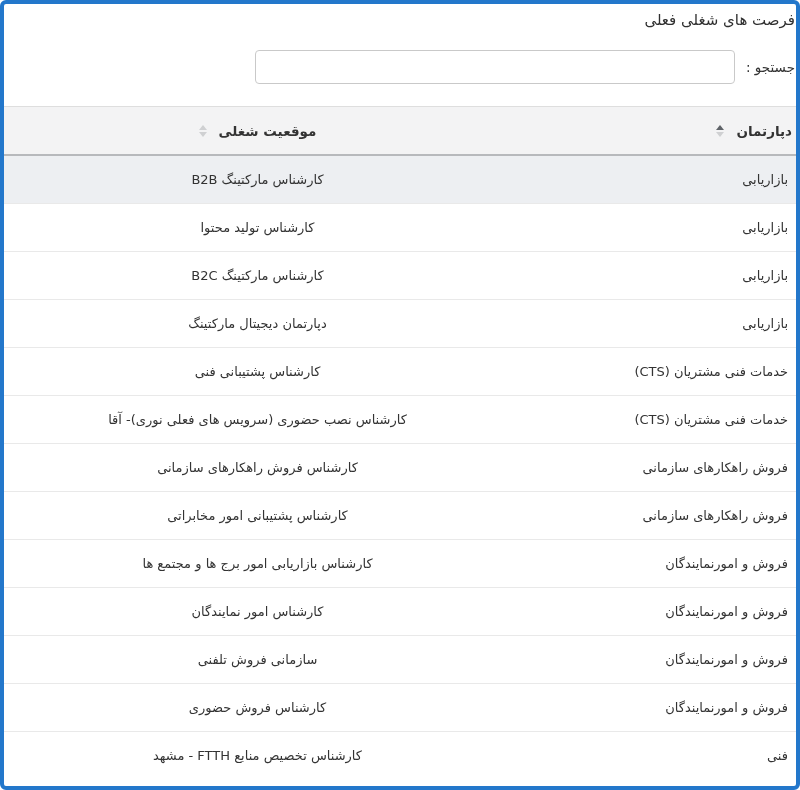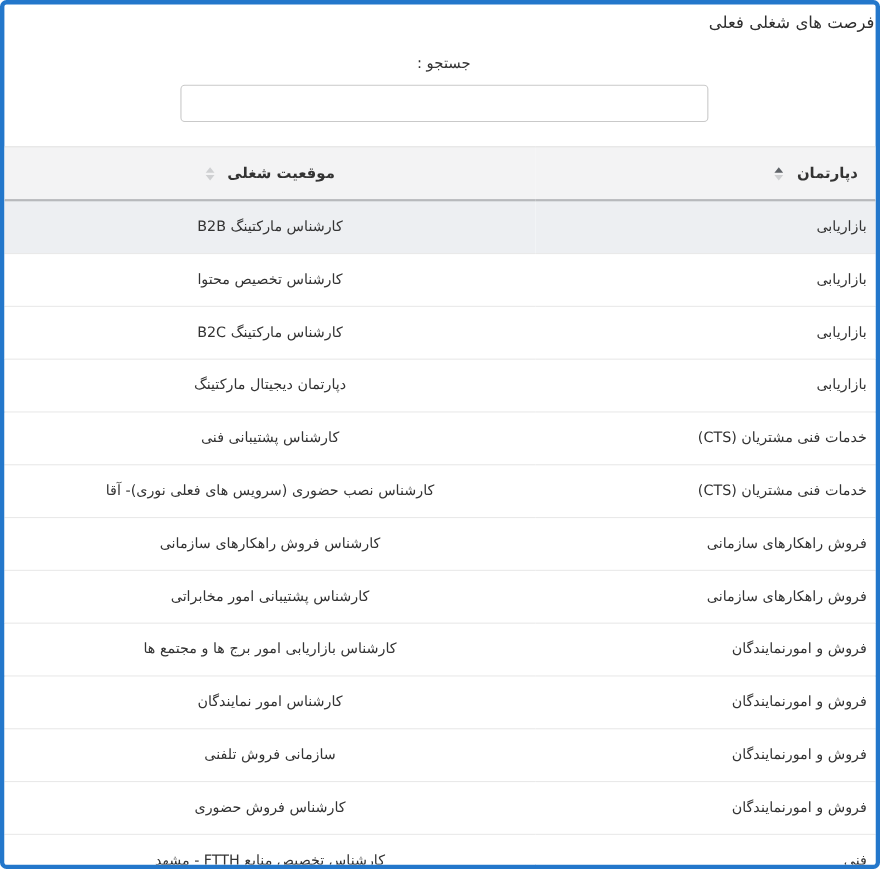--- a/index.html
+++ b/index.html
@@ -19,40 +19,40 @@
   .page{
     box-sizing:border-box;width:800px;height:790px;
     border:4px solid var(--border);border-radius:6px;
     background:#ffffff;overflow:hidden;direction:rtl;
   }
   .page-title{
     margin:7px 1px 0 0;font-size:15px;font-weight:500;color:#2f2f2f;
     white-space:nowrap;
   }
   .search-row{
-    margin-top:21px;display:flex;flex-direction:column;
+    margin-top:21px;display:flex;flex-direction:row;
     justify-content:flex-start;align-items:center;gap:11px;
     padding-left:8px;
   }
   .search-label{font-size:13.5px;color:#333;white-space:nowrap;margin-right:1px;}
   .search-input{
     box-sizing:border-box;width:480px;height:34px;
     border:1px solid #c9c9c9;border-radius:4px;background:#fff;
     padding:0 8px;font-size:13px;outline:none;direction:rtl;
     font-family:"DejaVu Sans","Liberation Sans",sans-serif;
   }
   .jobs-table{
     width:100%;border-collapse:collapse;margin-top:22px;table-layout:fixed;
   }
   .jobs-table thead th{
     background:var(--header-bg);
     border-top:1px solid #dedede;
     border-bottom:2px solid #b7b9bc;
     height:47px;font-weight:bold;font-size:13.5px;color:#333;
-    padding:0 16px;
+    padding:0 4px;
     margin-top:32px;
   }
   th.col-department{width:277px;text-align:right;text-decoration:underline;}
   th.col-position{text-align:center;}
   .th-inner{display:inline-flex;align-items:center;gap:12px;}
   .sort-icons{display:inline-flex;flex-direction:column;align-items:center;gap:2px;}
   .tri{width:0;height:0;border-left:4px solid transparent;border-right:4px solid transparent;}
   .tri.up{border-bottom:5px solid var(--sort-inactive);}
   .tri.down{border-top:5px solid var(--sort-inactive);}
   .tri.up.active{border-bottom-color:var(--sort-active);}
@@ -100,21 +100,21 @@
         </th>
       </tr>
     </thead>
     <tbody>
         <tr class="highlighted">
           <td class="department-cell">بازاریابی</td>
           <td class="position-cell">کارشناس مارکتینگ B2B</td>
         </tr>
         <tr>
           <td class="department-cell">بازاریابی</td>
-          <td class="position-cell">کارشناس تخصیص محتوا</td>
+          <td class="position-cell">کارشناس تولید محتوا</td>
         </tr>
         <tr>
           <td class="department-cell">بازاریابی</td>
           <td class="position-cell">کارشناس مارکتینگ B2C</td>
         </tr>
         <tr>
           <td class="department-cell">بازاریابی</td>
           <td class="position-cell">دپارتمان دیجیتال مارکتینگ</td>
         </tr>
         <tr>

